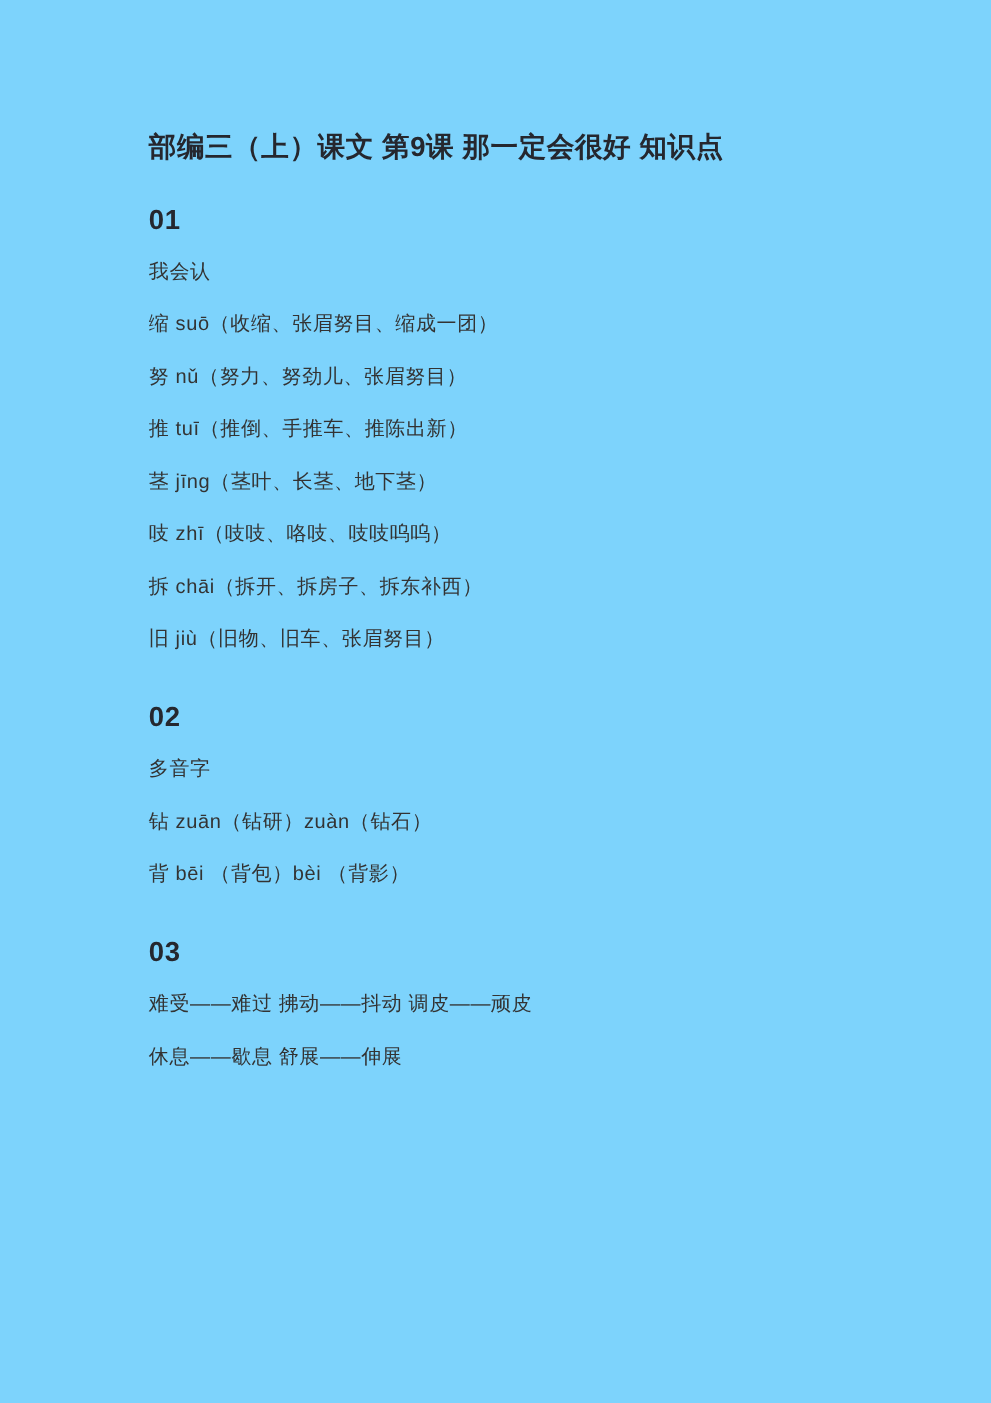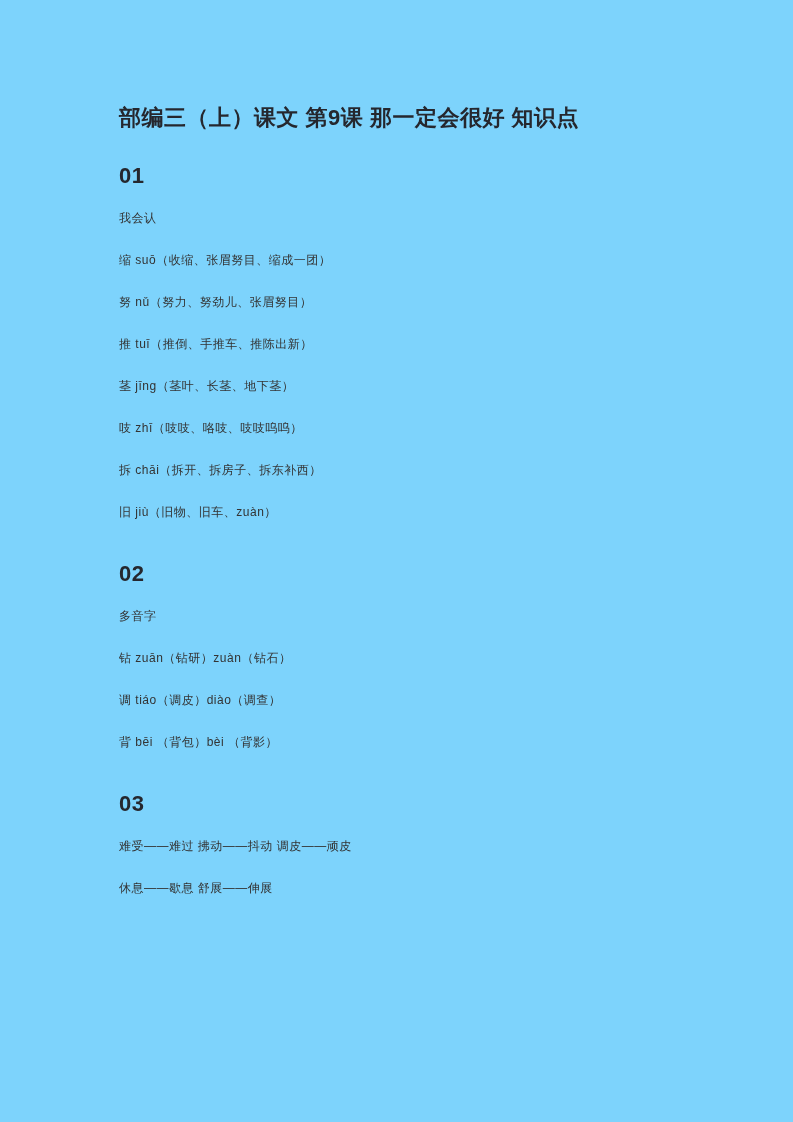--- a/index.html
+++ b/index.html
@@ -30,21 +30,21 @@
   }
   .section-number {
     font-size: 22px;
     line-height: 20px;
     font-weight: 700;
     color: #25272e;
     margin: 0 0 22px 0;
     letter-spacing: 0.5px;
   }
   p.line {
-    font-size: 12px;
+    font-size: 16px;
     line-height: 20px;
     color: #333333;
     margin: 0 0 22px 0;
     letter-spacing: 0.5px;
   }
 </style>
 </head>
 <body>
 
 <div class="page">
@@ -53,28 +53,27 @@
 
   <div class="section">
     <p class="section-number">01</p>
     <p class="line">我会认</p>
     <p class="line">缩 suō（收缩、张眉努目、缩成一团）</p>
     <p class="line">努 nǔ（努力、努劲儿、张眉努目）</p>
     <p class="line">推 tuī（推倒、手推车、推陈出新）</p>
     <p class="line">茎 jīng（茎叶、长茎、地下茎）</p>
     <p class="line">吱 zhī（吱吱、咯吱、吱吱呜呜）</p>
     <p class="line">拆 chāi（拆开、拆房子、拆东补西）</p>
-    <p class="line">旧 jiù（旧物、旧车、zuàn）</p>
+    <p class="line">旧 jiù（旧物、旧车、张眉努目）</p>
   </div>
 
   <div class="section">
     <p class="section-number">02</p>
     <p class="line">多音字</p>
     <p class="line">钻 zuān（钻研）zuàn（钻石）</p>
-    <p class="line">调 tiáo（调皮）diào（调查）</p>
     <p class="line">背 bēi （背包）bèi （背影）</p>
   </div>
 
   <div class="section">
     <p class="section-number">03</p>
     <p class="line">难受——难过 拂动——抖动 调皮——顽皮</p>
     <p class="line">休息——歇息 舒展——伸展</p>
   </div>
 
 </div>

